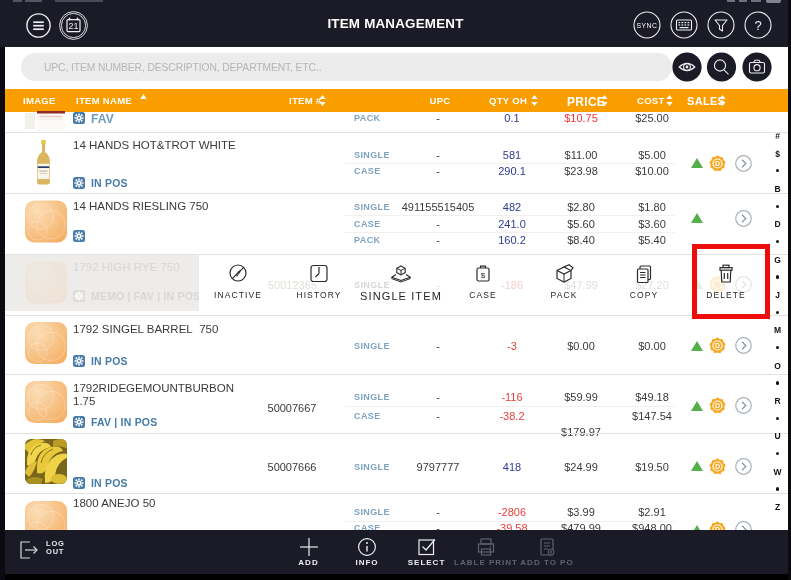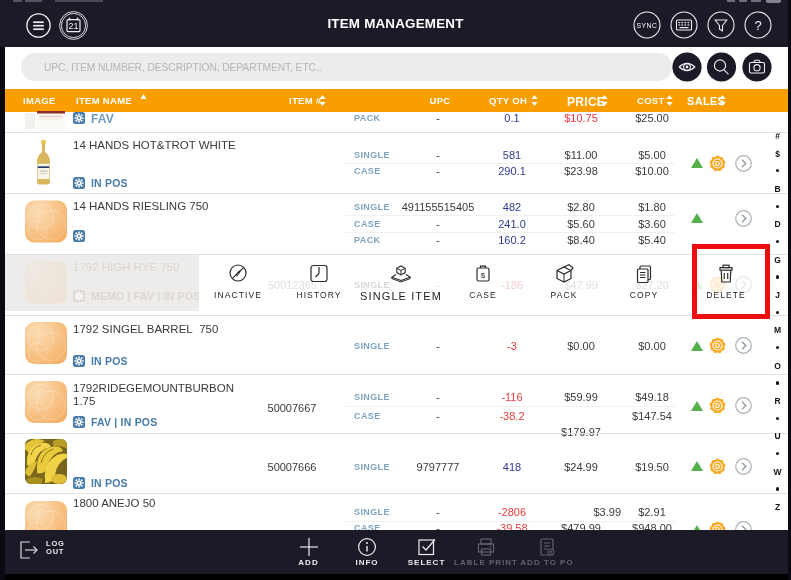--- a/index.html
+++ b/index.html
@@ -535,21 +535,21 @@
 <circle cx="38" cy="38" r="30"></circle>
         <circle cx="62" cy="58" r="34"></circle>
         <circle cx="30" cy="72" r="22"></circle>
       </g>
     </svg>
 <div class="a" style="left:73px;top:497px;width:215px;font-size:11.5px;line-height:13px;color:#3A3A3A">1800 ANEJO 50</div>
 <div class="a" style="left:0;top:505.5px;width:791px;height:13px;font-size:11px;color:#3A3A3A">
       <span class="a" style="left:354px;top:1px;font-size:9px;font-weight:700;letter-spacing:.4px;color:#7FA3BF">SINGLE</span>
       <span class="a ctr" style="left:377px;width:122px;">-</span>
       <span class="a ctr" style="left:467px;width:90px;color:#E93E3A">-2806</span>
-      <span class="a ctr" style="left:541px;width:80px;text-align:right;">$3.99</span>
+      <span class="a ctr" style="left:541px;width:80px;">$3.99</span>
       <span class="a ctr" style="left:612px;width:80px;">$2.91</span>
     </div>
 <div class="a" style="left:345px;top:520.5px;width:330px;height:1px;background:#F0F0F0"></div>
 <div class="a" style="left:0;top:522px;width:791px;height:13px;font-size:11px;color:#3A3A3A">
       <span class="a" style="left:354px;top:1px;font-size:9px;font-weight:700;letter-spacing:.4px;color:#7FA3BF">CASE</span>
       <span class="a ctr" style="left:377px;width:122px;">-</span>
       <span class="a ctr" style="left:467px;width:90px;color:#E93E3A">-39.58</span>
       <span class="a ctr" style="left:541px;width:80px;">$479.99</span>
       <span class="a ctr" style="left:612px;width:80px;">$948.00</span>
     </div>

